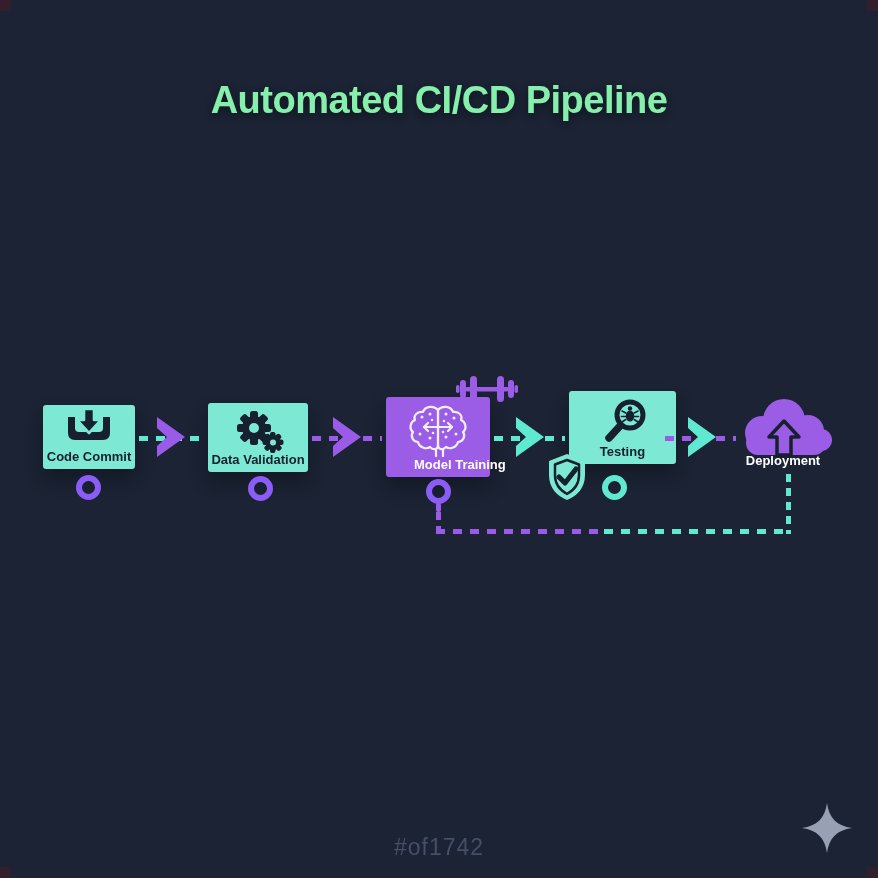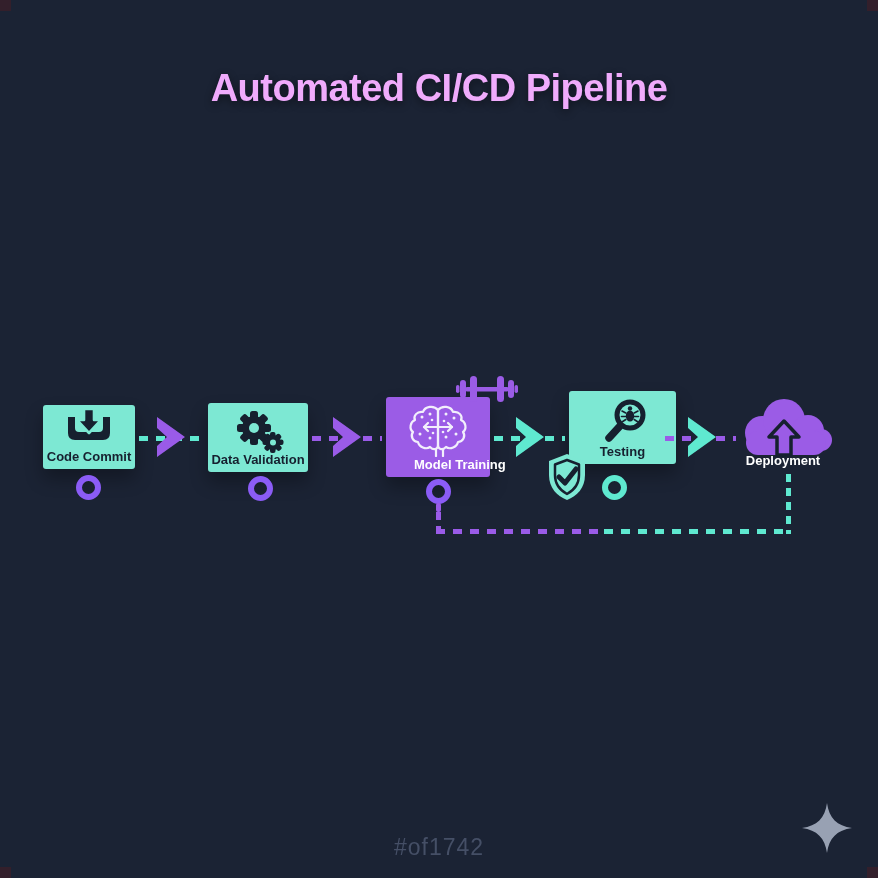--- a/index.html
+++ b/index.html
@@ -2,23 +2,23 @@
 <html><head>
 <meta charset="utf-8">
 <style>
   html,body{margin:0;padding:0;background:#10182a;}
   .canvas{
     position:relative;width:878px;height:878px;overflow:hidden;
     background:#1B2334;
     font-family:"Liberation Sans", sans-serif;
   }
   .title{
-    position:absolute;left:0;right:0;top:63px;margin:4px;
+    position:absolute;left:0;right:0;top:63px;margin:16px;
     text-align:center;font-size:38px;font-weight:bold;letter-spacing:-0.5px;
-    color:#f0abfc;text-shadow:0 3px 8px rgba(0,0,0,0.45);
+    color:#86efac;text-shadow:0 3px 8px rgba(0,0,0,0.45);
   }
   .stage-box{
     position:absolute;display:flex;align-items:center;justify-content:center;
     border-radius:3px;box-shadow:0 10px 18px rgba(0,0,0,0.30);
   }
   .stage-box.teal{background:#7DE8D3;}
   .stage-box.purple{background:#9B5CE6;}
   .stage-label{
     position:absolute;left:0;right:0;bottom:5px;text-align:center;
     font-size:13px;font-weight:bold;color:#16202F;white-space:nowrap;

